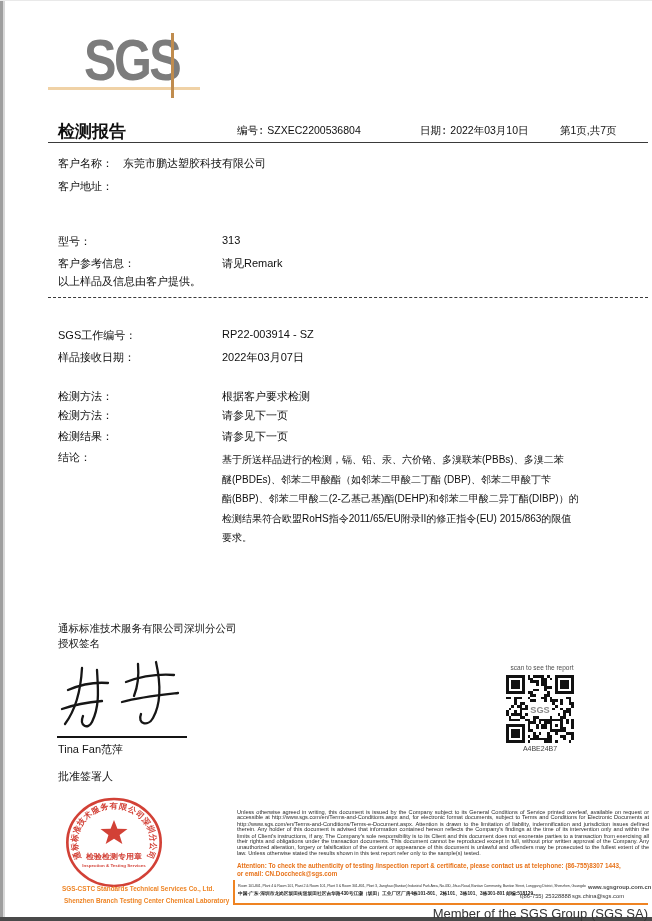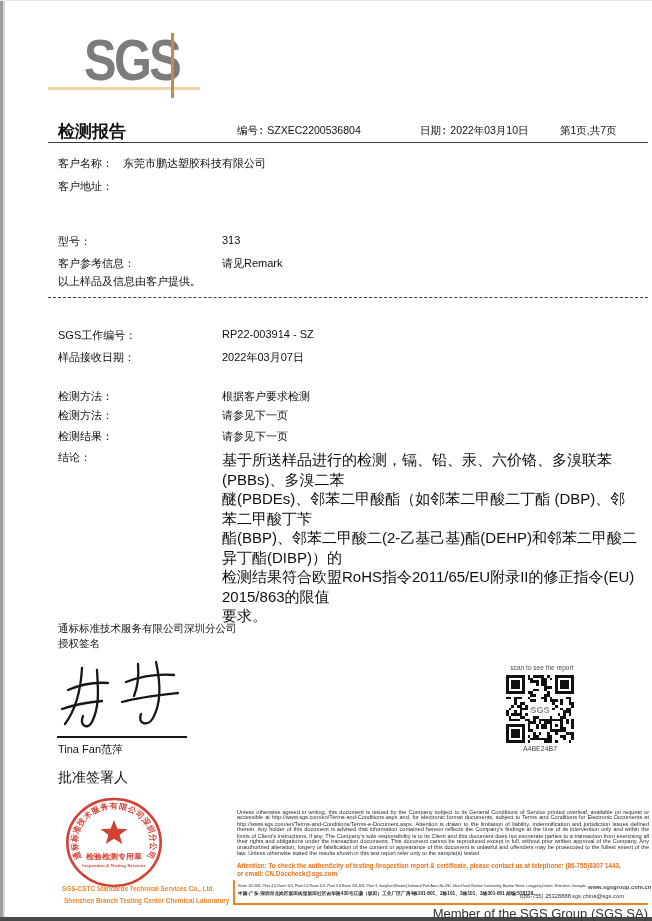--- a/index.html
+++ b/index.html
@@ -25,29 +25,29 @@
   .hinfo .lblx{margin-right:3px;font-family:Liberation Mono, monospace;}
   .header-rule{left:48px;top:141px;width:600px;height:1px;background:#3a3a3a;}
   
   .row{left:0;top:0;width:620px;height:16px;font-size:11px;color:#0f0f0f;text-align:right;}
   .row .lbl{position:absolute;left:58px;white-space:nowrap;}
   .row .val{position:absolute;white-space:nowrap;}
   .val-a{left:123px;} .val-b{left:222px;}
   .note{left:58px;font-size:11px;color:#0f0f0f;}
   .dashed-rule{left:48px;top:296px;width:600px;height:0;border-top:1.5px dashed #3a3a3a;}
   .conclusion-lbl{left:58px;top:449px;font-size:11px;}
-  .conclusion-txt{left:222px;top:449px;width:416px;font-size:15px;line-height:19.5px;
+  .conclusion-txt{left:222px;top:449px;width:416px;font-size:10px;line-height:19.5px;
     white-space:pre-line;color:#0f0f0f;}
   
   .sig-company{left:58px;top:621px;font-size:10.5px;}
   .sig-auth{left:58px;top:636px;font-size:10.5px;}
   .sig-svg{left:52px;top:653px;}
   .sig-underline{left:57px;top:735px;width:130px;height:2px;background:#141414;}
   .sig-name{left:58px;top:741px;font-size:11px;text-align:center;}
-  .sig-title{left:58px;top:768px;font-size:14px;}
+  .sig-title{left:58px;top:768px;font-size:11px;}
   
   .qr-caption{left:498px;top:663px;width:88px;text-align:center;font-size:6.5px;color:#4e4e4e;}
   .qr-box{left:506px;top:674px;width:68px;height:68px;}
   .qr-code-label{left:498px;top:744px;width:84px;text-align:center;font-size:7px;color:#3f3f3f;}
   
   .stamp-box{left:64px;top:795px;width:100px;height:93px;opacity:0.92;}
   .stamp-en1{left:62px;top:884px;font-size:6.4px;font-weight:bold;color:#ee8526;white-space:nowrap;}
   .stamp-en2{left:64px;top:896px;font-size:6.4px;font-weight:bold;color:#ee8526;white-space:nowrap;}
   
   .legal-wrap{left:237px;top:808px;width:412px;height:52px;overflow:hidden;}

